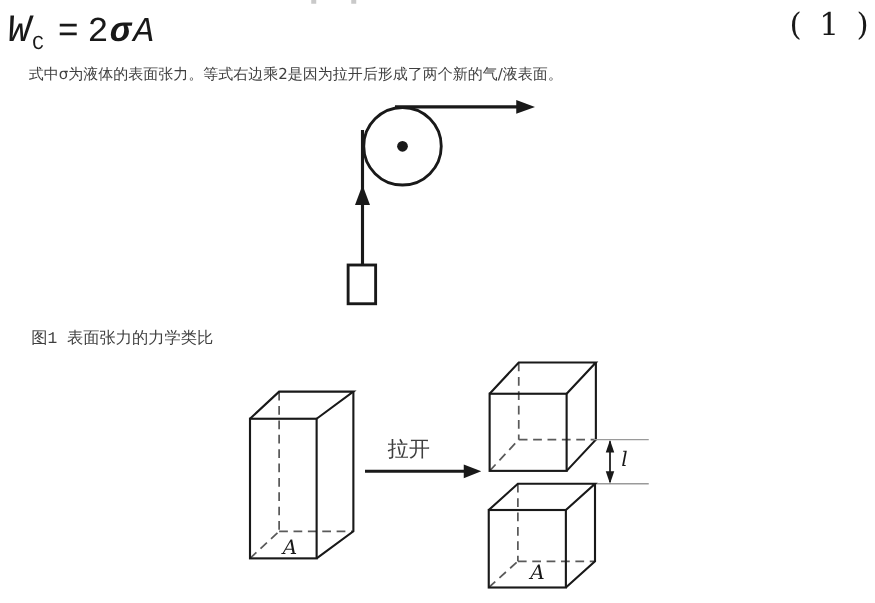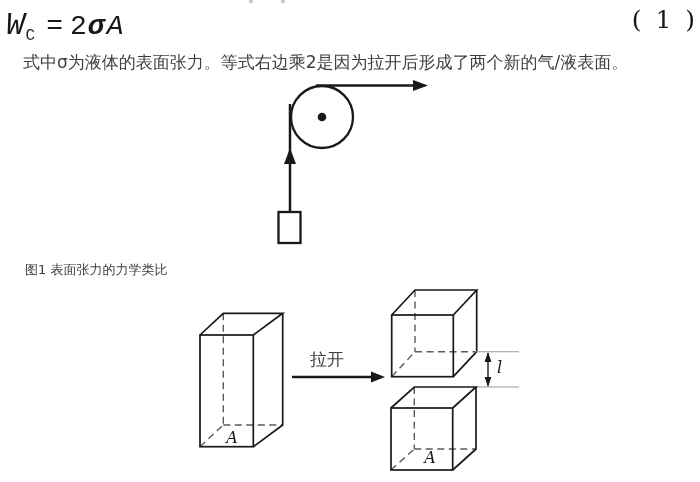--- a/index.html
+++ b/index.html
@@ -15,22 +15,22 @@
   .f-base{font-style:italic;font-size:31px;}
   .f-sub{font-size:16px;vertical-align:-6px;margin-left:1px;}
   .f-eq{font-size:28px;margin:0 7px 0 11px;}
   .f-coef{font-size:28px;}
   .f-sigma{font-style:italic;font-weight:600;font-size:28px;margin-left:1px;}
   .f-area{font-style:italic;font-size:28px;margin-left:2px;}
   #eq-number{right:2px;top:5px;font-family:"DejaVu Serif","Liberation Serif",serif;
     font-size:25px;color:var(--ink);letter-spacing:3px;white-space:nowrap;}
 
   
-  #paragraph{left:23px;top:51px;font-size:17px;color:var(--text);white-space:nowrap;}
-  #fig1-caption{left:25px;top:261px;font-size:13px;color:var(--text);white-space:nowrap;}
+  #paragraph{left:23px;top:51px;font-size:12px;color:var(--text);white-space:nowrap;}
+  #fig1-caption{left:25px;top:261px;font-size:13px;color:var(--text);white-space:nowrap;font-family:Liberation Mono, monospace;}
 
   
   .speck{top:0;width:4px;height:3px;background:#c9c9c9;}
 
   
   #fig1-svg{left:250px;top:75px;}
   #fig2-svg{left:185px;top:281px;}
   .stroke{stroke:var(--ink);fill:none;stroke-width:2.3px;}
   .stroke-thick{stroke:var(--ink);fill:none;stroke-width:2.5px;}
   .solid-fill{fill:var(--ink);stroke:none;}

